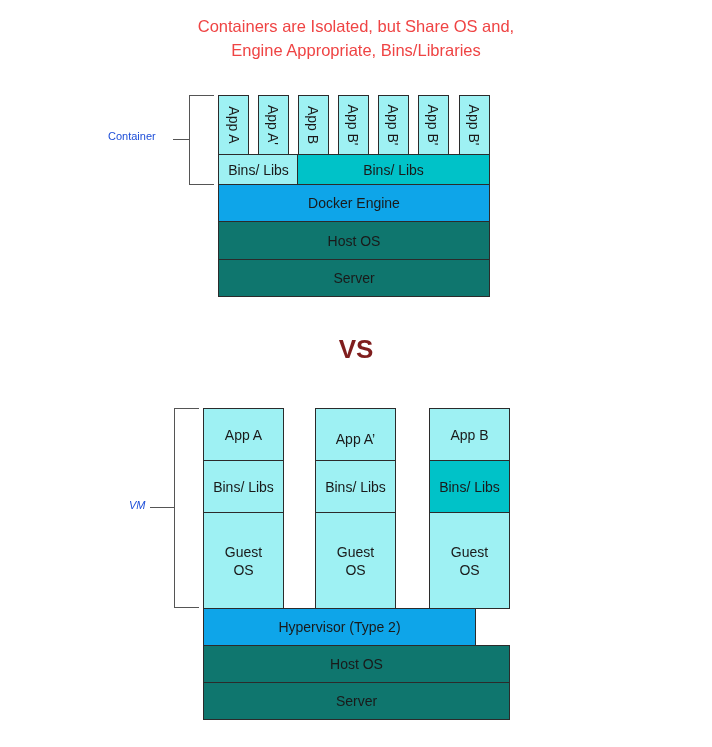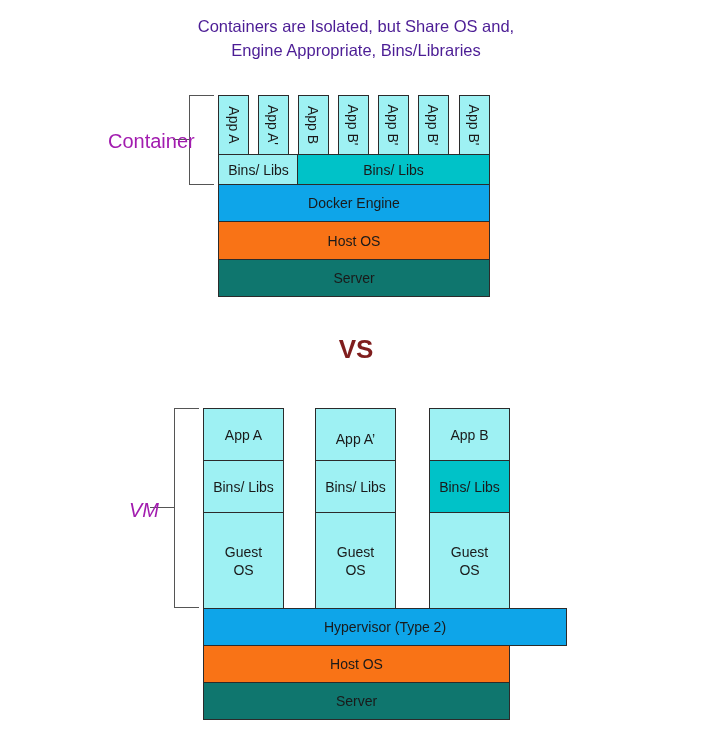--- a/index.html
+++ b/index.html
@@ -1,33 +1,33 @@
 <!DOCTYPE html>
 <html><head>
 <meta charset="utf-8">
 <style>
   html, body { margin: 0; padding: 0; background: #ffffff; }
   body { width: 712px; height: 747px; position: relative; overflow: hidden;
          font-family: "Liberation Sans", "DejaVu Sans", sans-serif; color: #111; }
   .title { position: absolute; left: 0; top: 14px; width: 712px; text-align: center;
-           font-size: 16.5px; line-height: 24px; color: #4c1d95; }
+           font-size: 16.5px; line-height: 24px; color: #ef4444; }
   .vs { position: absolute; left: 0; top: 334px; width: 712px; text-align: center;
         font-size: 26px; font-weight: bold; color: #7f1d1d; }
   .box { position: absolute; box-sizing: border-box; border: 1.5px solid #2b2b2b;
          display: flex; align-items: center; justify-content: center; text-align: center;
          font-size: 14px; color: #1a1a1a; line-height: 18px; }
   .c-light { background: #0ea5e9; }
-  .c-mid   { background: #f97316; }
+  .c-mid   { background: #0f766e; }
   .c-app   { background: #9ef1f3; }
   .c-srv   { background: #0f766e; }
   .c-dark  { background: #00c2c8; }
   .vert span { display: inline-block; transform: rotate(90deg); white-space: nowrap; font-size: 14px; }
   .bracket { position: absolute; border: 1.2px solid #555; border-right: none; box-sizing: border-box; }
   .tick { position: absolute; height: 0; border-top: 1.2px solid #555; }
-  .label { position: absolute; font-size: 20px; color: #a21caf; }
+  .label { position: absolute; font-size: 11px; color: #1d4ed8; }
 </style>
 </head>
 <body>
 
 <div class="title">
   <div>Containers are Isolated, but Share OS and,</div>
   <div>Engine Appropriate, Bins/Libraries</div>
 </div>
 
 <div>
@@ -85,16 +85,16 @@
     <span>OS</span>
   </div>
 
   <div class="box c-app" style="left:429px; top:408px; width:81px; height:53px;">App B</div>
   <div class="box c-dark" style="left:429px; top:460px; width:81px; height:53px;">Bins/ Libs</div>
   <div class="box c-app" style="left:429px; top:512px; width:81px; height:97px; flex-direction:column;">
     <span>Guest</span>
     <span>OS</span>
   </div>
 
-  <div class="box c-light" style="left:203px; top:608px; width:364px; height:38px;">Hypervisor (Type 2)</div>
+  <div class="box c-light" style="left:203px; top:608px; width:273px; height:38px;">Hypervisor (Type 2)</div>
   <div class="box c-mid" style="left:203px; top:645px; width:307px; height:38px;">Host OS</div>
   <div class="box c-srv" style="left:203px; top:682px; width:307px; height:38px;">Server</div>
 </div>
 
 </body></html>

